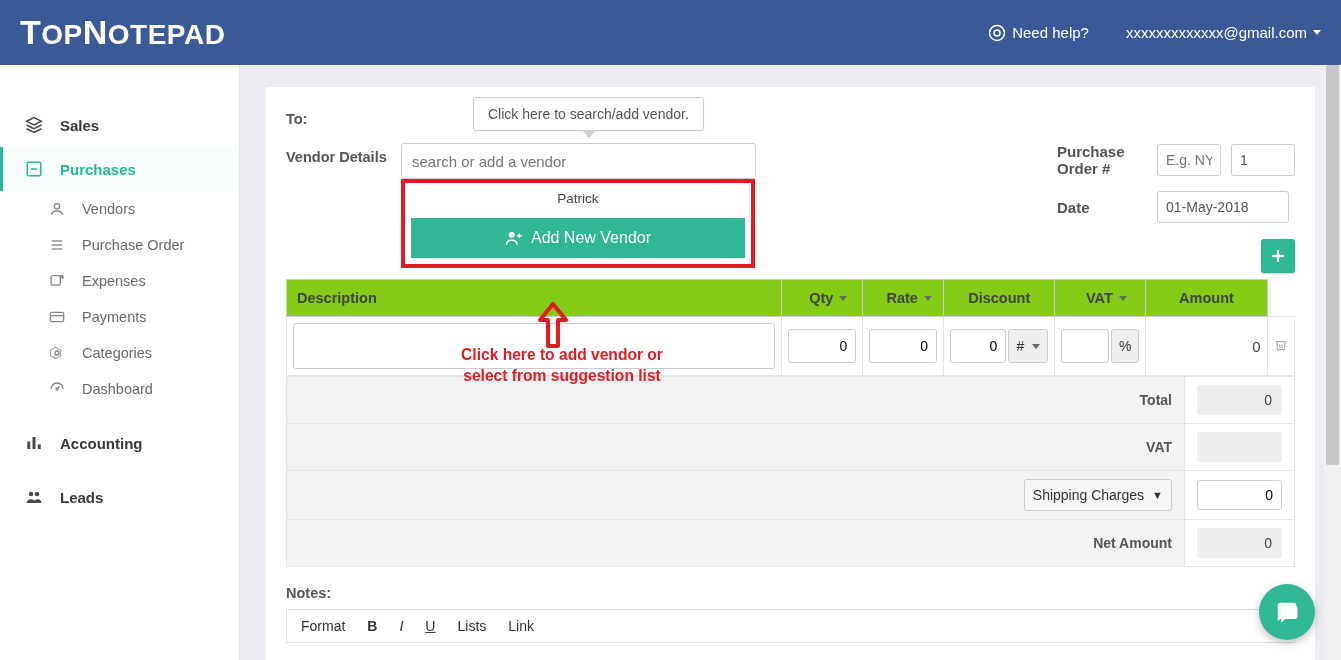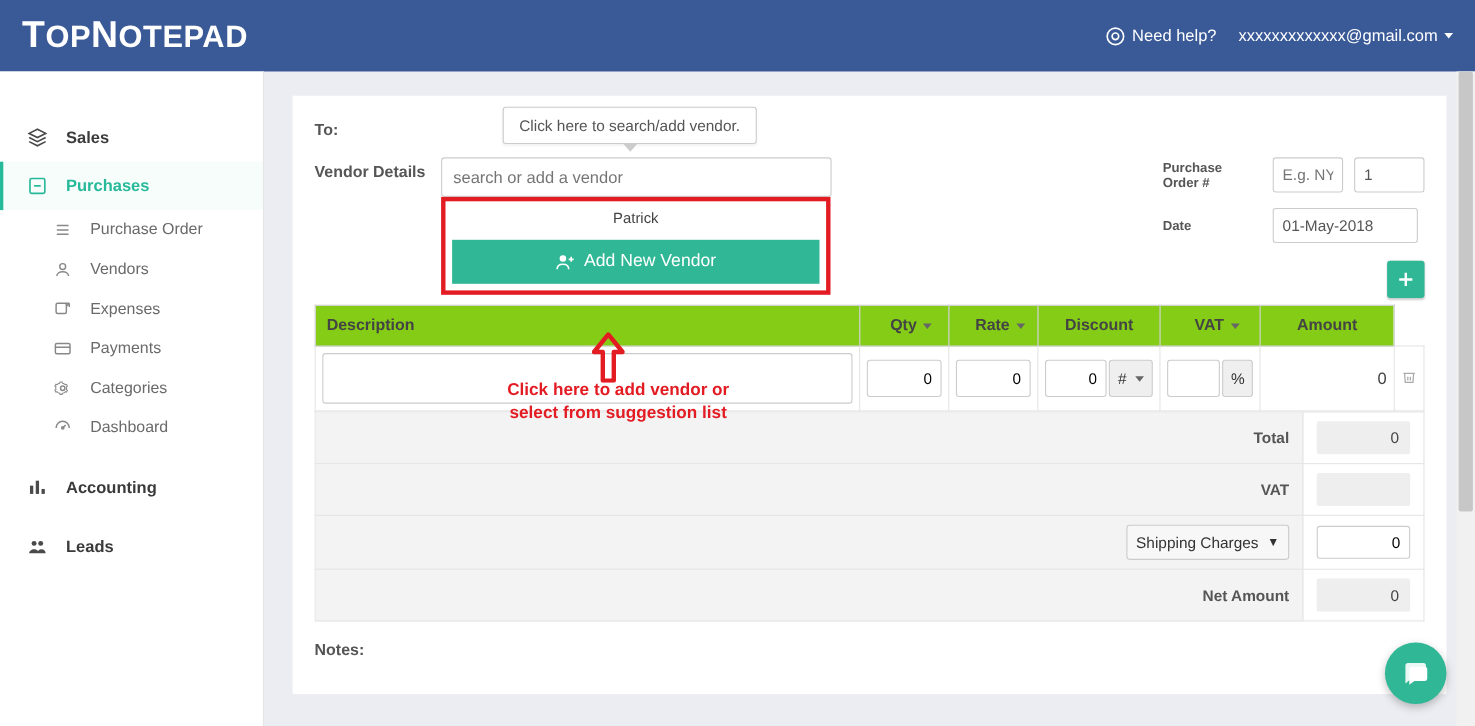--- a/index.html
+++ b/index.html
@@ -1,44 +1,44 @@
 <!DOCTYPE html>
 <html><head>
 <meta charset="utf-8">
 <style>
   * { box-sizing: border-box; margin: 0; padding: 0; }
   body { font-family: "Segoe UI", Arial, sans-serif; font-size: 14px; color: #333; background: #ecedf2; width: 1341px; height: 660px; overflow: hidden; position: relative; }
   .topbar { background: #3a5997; height: 65px; display: flex; align-items: center; justify-content: space-between; padding: 0 20px; color: #fff; }
   .logo { font-family: "Trebuchet MS", sans-serif; font-size: 28px; font-weight: 700; letter-spacing: 0.5px; }
   .logo .caps { font-size: 34px; }
-  .top-right { display: flex; align-items: center; gap: 20px; font-size: 15px; }
+  .top-right { display: flex; align-items: center; gap: 37px; font-size: 15px; }
   .top-right .item { display: inline-flex; align-items: center; gap: 6px; cursor: pointer; }
   .tri-down { width: 0; height: 0; border-left: 4px solid transparent; border-right: 4px solid transparent; border-top: 5px solid #fff; }
   .layout { display: flex; height: 595px; }
   .sidebar { width: 240px; background: #fff; border-right: 1px solid #e5e5e5; padding-top: 38px; }
   .nav-item { display: flex; align-items: center; gap: 16px; padding: 12px 24px; color: #3a3a3a; font-size: 15px; font-weight: 700; cursor: pointer; }
   .nav-item.sub { font-weight: 400; color: #6a6a6a; padding: 9px 24px 9px 48px; font-size: 14.5px; }
   .nav-item.active { color: #26b99a; border-left: 3px solid #26b99a; background: #f7fdfb; padding-left: 21px; }
   .nav-icon { width: 20px; height: 20px; display: inline-flex; align-items: center; justify-content: center; color: #4a4a4a; }
   .nav-item.active .nav-icon { color: #26b99a; }
   .nav-item.sub .nav-icon { color: #888; width: 18px; height: 18px; }
   .main { flex: 1; padding: 22px 26px; overflow: auto; }
   .card { background: #fff; padding: 18px 20px 24px 20px; }
   .row { display: flex; align-items: flex-start; margin-bottom: 16px; }
   .row-label { width: 115px; font-weight: 700; color: #555; padding-top: 6px; font-size: 14.5px; }
   .vendor-area { position: relative; width: 355px; }
   .vendor-input { width: 100%; height: 36px; border: 1px solid #ccc; border-radius: 3px; padding: 0 10px; font-size: 15px; color: #888; outline: none; }
-  .tooltip-box { position: absolute; top: -46px; left: 56px; background: #fff; border: 1px solid #ccc; border-radius: 3px; padding: 8px 14px; color: #555; font-size: 14px; box-shadow: 0 1px 2px rgba(0,0,0,0.05); }
+  .tooltip-box { position: absolute; top: -46px; left: 72px; background: #fff; border: 1px solid #ccc; border-radius: 3px; padding: 8px 14px; color: #555; font-size: 14px; box-shadow: 0 1px 2px rgba(0,0,0,0.05); }
   .tooltip-box:after { content: ""; position: absolute; bottom: -8px; left: 50%; margin-left: -6px; border-left: 7px solid transparent; border-right: 7px solid transparent; border-top: 8px solid #ccc; }
   .dropdown { position: absolute; top: 36px; left: 0; width: 354px; border: 4px solid #e31b23; background: #fff; z-index: 3; }
   .dropdown .option { padding: 8px 12px; font-size: 13.5px; color: #444; cursor: pointer; text-align: center; }
   .add-vendor-btn { margin: 4px 6px 6px 6px; background: #2fb796; color: #fff; height: 40px; display: flex; align-items: center; justify-content: center; gap: 8px; font-size: 16px; cursor: pointer; }
   .right-fields { margin-left: auto; display: flex; flex-direction: column; gap: 14px; }
   .rf-row { display: flex; align-items: center; gap: 10px; }
-  .rf-label { width: 90px; color: #555; font-weight: 700; font-size: 12px; }
+  .rf-label { width: 90px; color: #555; font-weight: 700; font-size: 15px; }
   .txt { height: 32px; border: 1px solid #ccc; border-radius: 3px; padding: 0 8px; font-size: 14px; color: #555; }
   .plus-fab { width: 34px; height: 34px; background: #2fb796; color: #fff; border-radius: 3px; display: flex; align-items: center; justify-content: center; font-size: 22px; margin-left: auto; cursor: pointer; box-shadow: 0 1px 2px rgba(0,0,0,0.2); }
   table.items { width: 100%; border-collapse: collapse; margin-top: 6px; }
   table.items th { background: #84cc16; color: #444; font-weight: 700; padding: 10px 10px; text-align: left; font-size: 14.5px; border: 1px solid #ccc; }
   table.items td { border: 1px solid #e5e5e5; padding: 6px; background: #fff; vertical-align: middle; }
   .cell-input { width: 100%; height: 34px; border: 1px solid #ccc; border-radius: 3px; text-align: right; padding: 0 8px; font-size: 14px; }
   .cell-input.left { text-align: left; }
   .amount-cell { background: #eee; text-align: right; padding-right: 12px; font-size: 15px; color: #444; }
   .chevron { width:0; height:0; border-left:4px solid transparent; border-right:4px solid transparent; border-top:5px solid #666; display:inline-block; margin-left:6px; vertical-align: middle;}
   table.totals { width: 100%; border-collapse: collapse; }
@@ -102,35 +102,35 @@
             <rect x="3" y="3" width="18" height="18" rx="2"></rect>
             <line x1="8" y1="12" x2="16" y2="12"></line>
           </svg>
       </span>
       <span>Purchases</span>
     </div>
 
     <div class="nav-item sub">
       <span class="nav-icon">
         <svg width="16" height="16" viewBox="0 0 24 24" fill="none" stroke="currentColor" stroke-width="2">
+            <circle cx="12" cy="8" r="4"></circle>
+            <path d="M4 21c0-4 4-6 8-6s8 2 8 6"></path>
+          </svg>
+      </span>
+      <span>Vendors</span>
+    </div>
+    <div class="nav-item sub">
+      <span class="nav-icon">
+        <svg width="16" height="16" viewBox="0 0 24 24" fill="none" stroke="currentColor" stroke-width="2">
             <line x1="4" y1="6" x2="20" y2="6"></line>
             <line x1="4" y1="12" x2="20" y2="12"></line>
             <line x1="4" y1="18" x2="20" y2="18"></line>
           </svg>
       </span>
       <span>Purchase Order</span>
-    </div>
-    <div class="nav-item sub">
-      <span class="nav-icon">
-        <svg width="16" height="16" viewBox="0 0 24 24" fill="none" stroke="currentColor" stroke-width="2">
-            <circle cx="12" cy="8" r="4"></circle>
-            <path d="M4 21c0-4 4-6 8-6s8 2 8 6"></path>
-          </svg>
-      </span>
-      <span>Vendors</span>
     </div>
     <div class="nav-item sub">
       <span class="nav-icon">
         <svg width="16" height="16" viewBox="0 0 24 24" fill="none" stroke="currentColor" stroke-width="2">
             <rect x="3" y="4" width="14" height="14" rx="2"></rect>
             <path d="M17 8l4-4M21 4v5M21 4h-5"></path>
           </svg>
       </span>
       <span>Expenses</span>
     </div>
@@ -317,20 +317,28 @@
         <tr>
           <td class="tot-label">Net Amount</td>
           <td class="tot-val">
                 <div class="readonly-box">0</div>
               </td>
         </tr>
       </tbody>
         </table>
 
       <div class="notes-label">Notes:</div>
+      <div class="editor-toolbar">
+        <span>Format</span>
+        <b>B</b>
+        <i>I</i>
+        <u>U</u>
+        <span>Lists</span>
+        <span>Link</span>
+      </div>
 
     </div>
   </div>
 </div>
 
 <svg class="annotation-arrow" width="30" height="46" viewBox="0 0 30 46">
   <path d="M15 2 L28 18 L20 18 L20 44 L10 44 L10 18 L2 18 Z" fill="none" stroke="#e31b23" stroke-width="4" stroke-linejoin="round"></path>
 </svg>
 <div class="annotation-text">
   <span>Click here to add vendor or</span><br>

